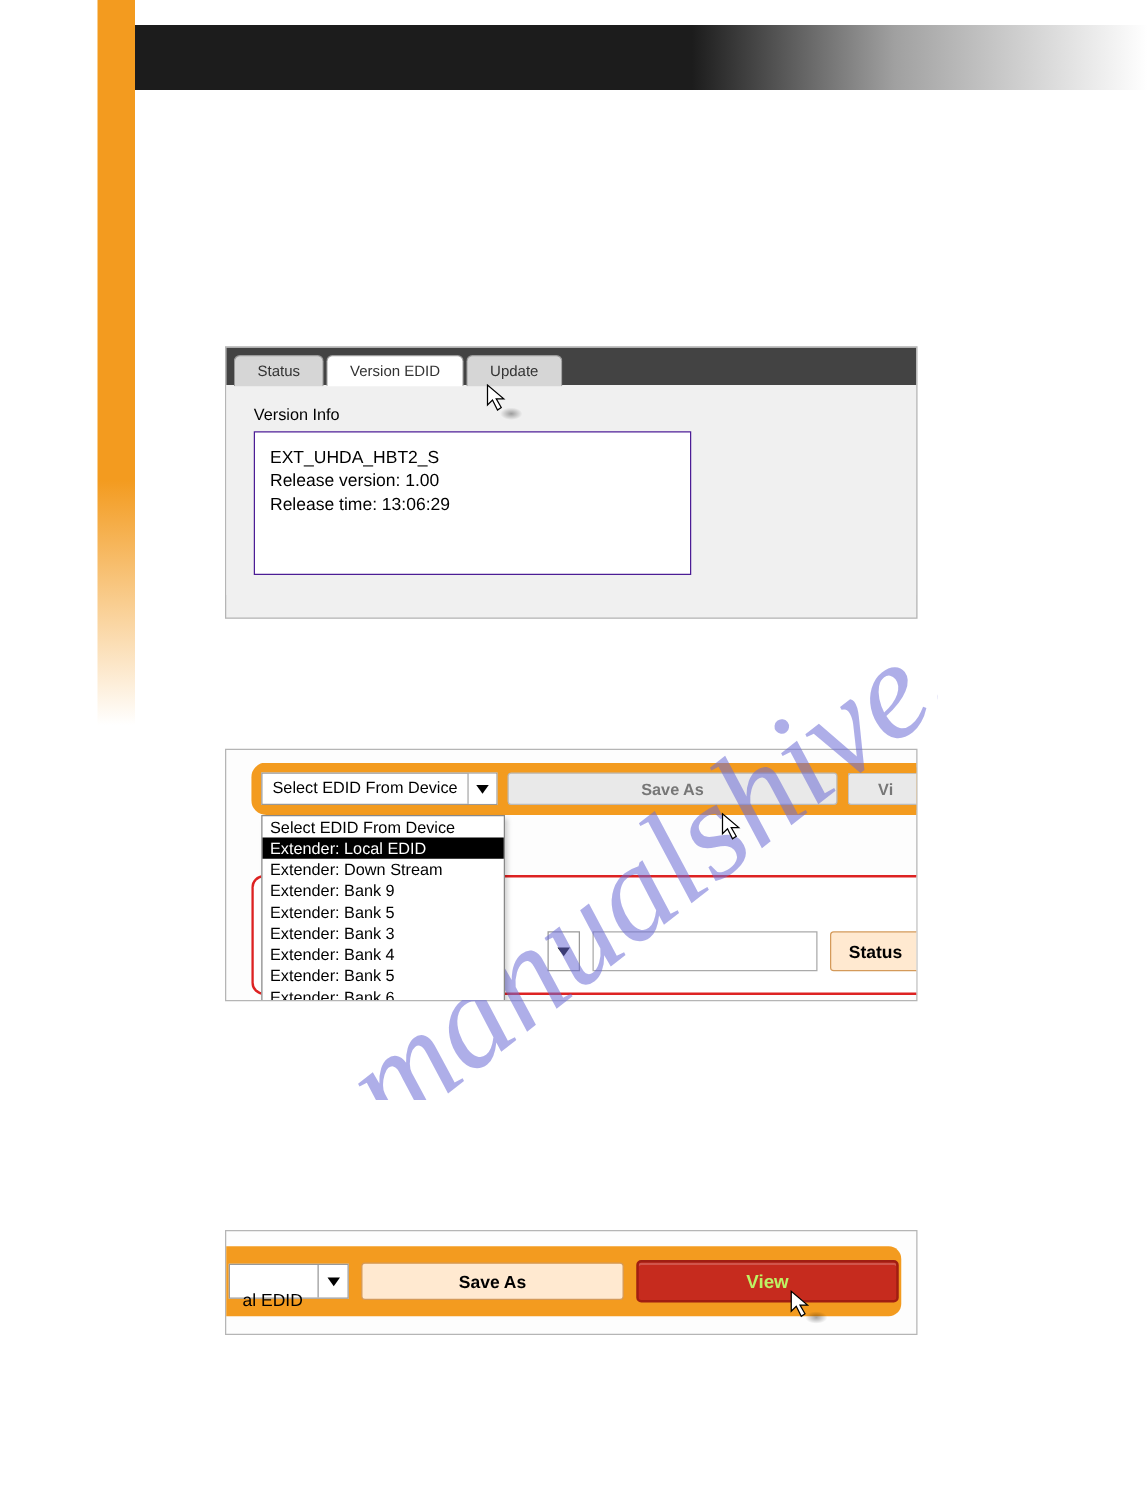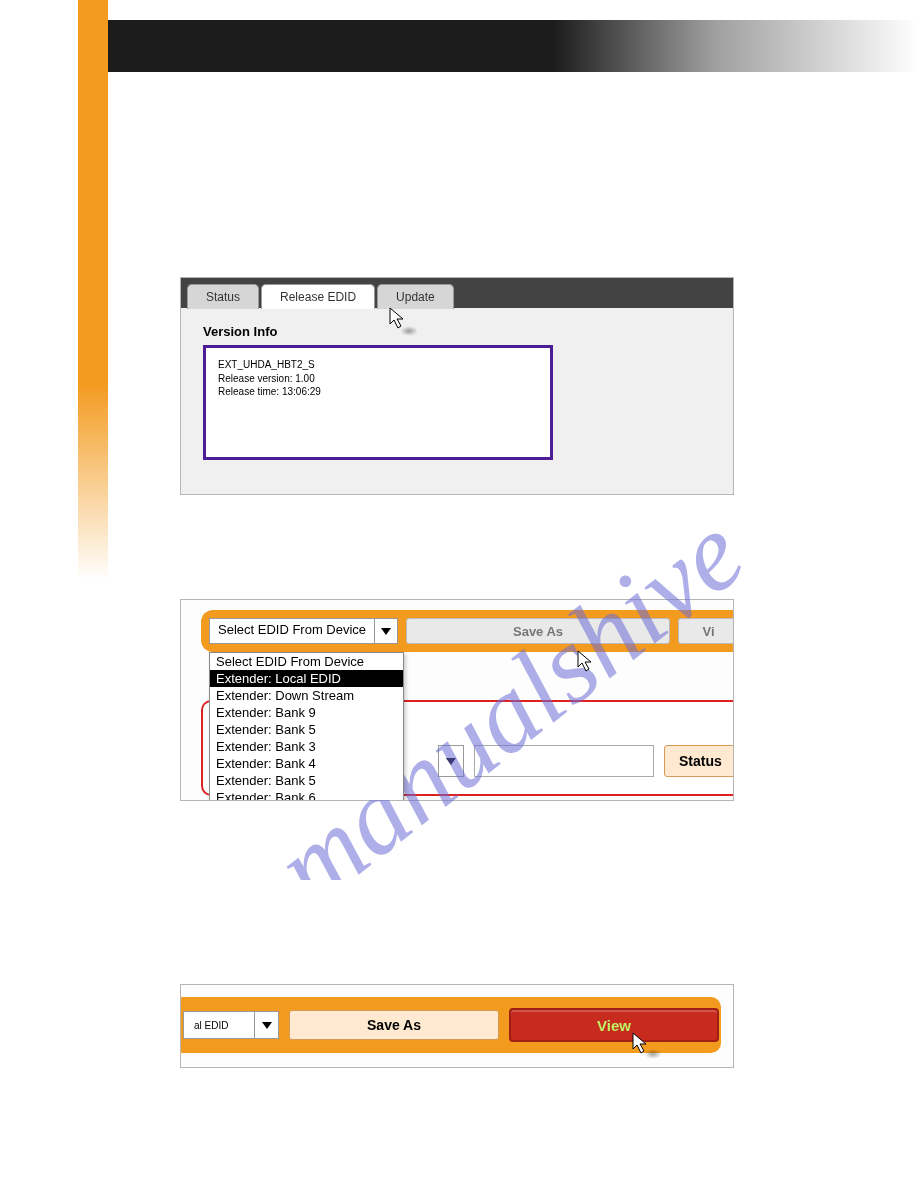--- a/index.html
+++ b/index.html
@@ -81,30 +81,30 @@
   .tab.active {
     background: #fff;
     z-index: 2;
   }
   .panel {
     background: #f0f0f0;
     padding: 16px 22px;
   }
   .section-label {
     font-size: 13px;
-    font-weight: bold;
+    font-weight: normal;
     margin-bottom: 6px;
   }
   .info-box {
     background: #fff;
-    border: 3px solid #4c1d95;
+    border: 1px solid #4c1d95;
     width: 350px;
     height: 115px;
     padding: 10px 12px;
-    font-size: 10px;
+    font-size: 14px;
     line-height: 1.35;
   }
   .cursor1 {
     position: absolute;
     left: 388px;
     top: 306px;
     z-index: 20;
   }
   .shadow-dot {
     position: absolute;
@@ -228,21 +228,21 @@
     gap: 10px;
     padding: 0 8px;
   }
   .combo3 {
     display:flex;
     background:#fff;
     border:1px solid #999;
     height:28px;
     align-items:stretch;
   }
-  .combo3 .t { font-size:10px; padding:8px 10px; min-width:70px;}
+  .combo3 .t { font-size:14px; padding:20px 10px; min-width:70px;}
   .combo3 .b { width:24px; border-left:1px solid #999; display:flex;align-items:center;justify-content:center;}
   .save-btn {
     flex: 0 0 210px;
     height: 30px;
     background: #ffe9d0;
     border: 1px solid #d49a5a;
     border-radius: 3px;
     font-size:14px;
     font-weight:bold;
     display:flex;align-items:center;justify-content:center;
@@ -271,21 +271,21 @@
 <div class="top-bar"></div>
 <div class="side-orange"></div>
 
 <svg class="watermark" viewBox="0 0 620 620">
   <text x="0" y="500" font-family="Georgia, serif" font-style="italic" font-size="110" fill="#6b6bd6" fill-opacity="0.55" transform="rotate(-38 310 310)">manualshive.com</text>
 </svg>
 
 <div class="shot shot1">
   <div class="tabbar">
     <div class="tab">Status</div>
-    <div class="tab active">Release EDID</div>
+    <div class="tab active">Version EDID</div>
     <div class="tab">Update</div>
   </div>
   <div class="panel">
     <div class="section-label">Version Info</div>
     <div class="info-box">
       <div>EXT_UHDA_HBT2_S</div>
       <div>Release version: 1.00</div>
       <div>Release time: 13:06:29</div>
     </div>
   </div>

